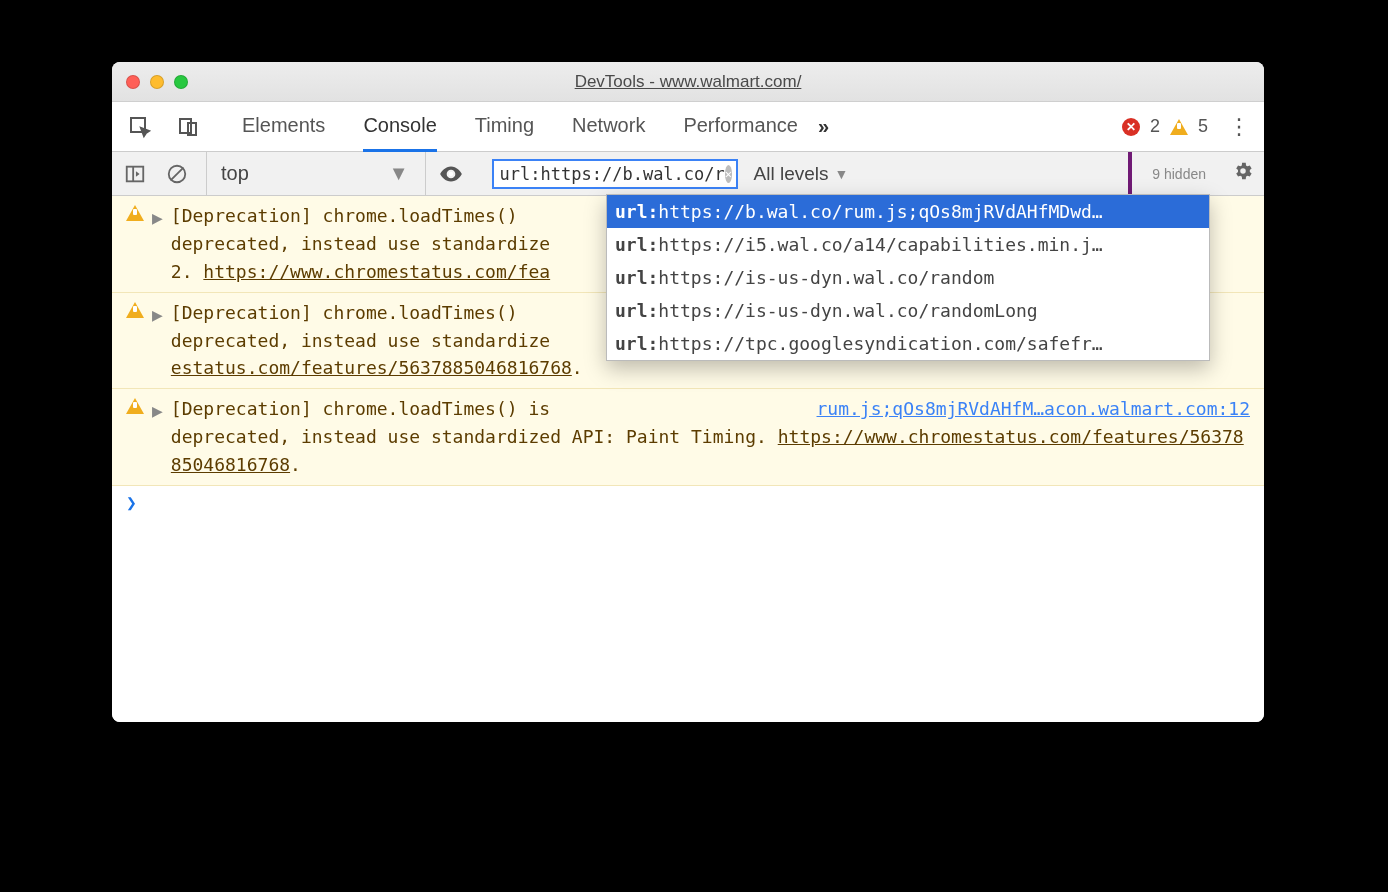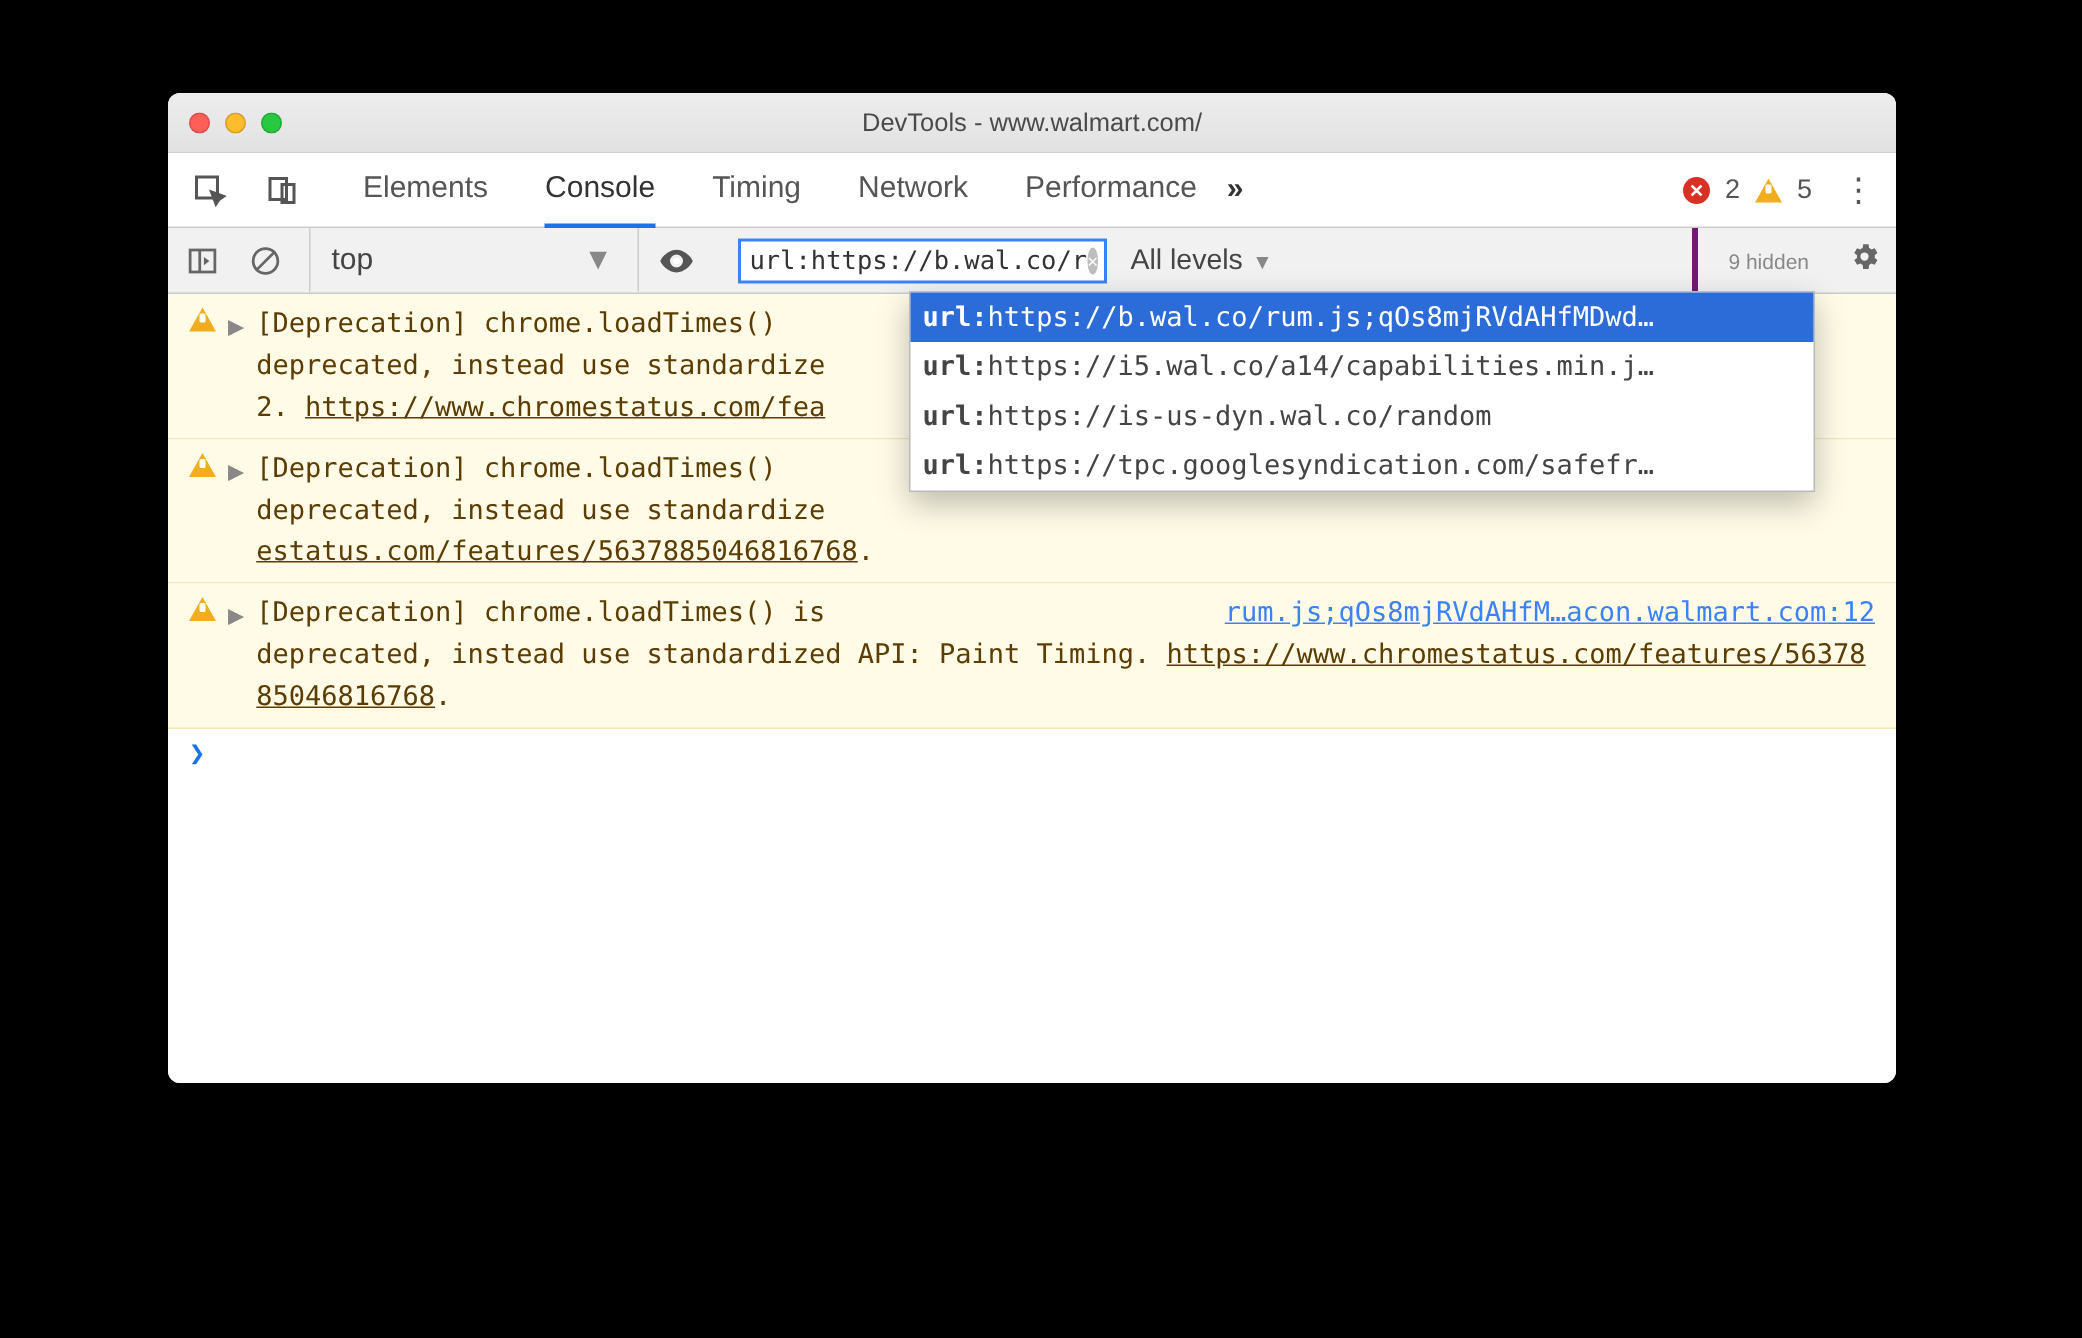--- a/index.html
+++ b/index.html
@@ -31,21 +31,21 @@
     align-items: center;
     position: relative;
   }
   .traffic {
     display: flex; gap: 10px; position: absolute; left: 14px;
   }
   .dot { width: 14px; height: 14px; border-radius: 50%; border: 1px solid rgba(0,0,0,.15);}
   .dot.red { background:#ff5f57;}
   .dot.yellow { background:#febc2e;}
   .dot.green { background:#28c840;}
-  .title { margin: 0 auto; font-size: 17px; color:#4a4a4a; }
+  .title { margin: 0 auto; font-size: 17px; color:#4a4a4a;text-decoration:underline; }
   .tabsbar {
     height: 50px;
     border-bottom: 1px solid #ccc;
     display: flex;
     align-items: center;
     padding: 0 14px;
     gap: 20px;
     color:#555;
   }
   .tabsbar .iconbtn { width: 28px; height: 28px; display:flex;align-items:center;justify-content:center;color:#555;}
@@ -214,20 +214,21 @@
     <div class="gear">
       <svg viewBox="0 0 24 24" fill="#666">
           <path d="M19.4 13a7.5 7.5 0 000-2l2-1.6-2-3.4-2.4.9a7.5 7.5 0 00-1.7-1L15 3h-4l-.3 2.9a7.5 7.5 0 00-1.7 1l-2.4-.9-2 3.4L6.6 11a7.5 7.5 0 000 2l-2 1.6 2 3.4 2.4-.9a7.5 7.5 0 001.7 1L11 21h4l.3-2.9a7.5 7.5 0 001.7-1l2.4.9 2-3.4zM12 15a3 3 0 110-6 3 3 0 010 6z"></path>
         </svg>
     </div>
 
     <div class="dropdown">
       <div class="opt sel"><b>url:</b><span>https://b.wal.co/rum.js;qOs8mjRVdAHfMDwd…</span></div>
       <div class="opt"><b>url:</b><span>https://i5.wal.co/a14/capabilities.min.j…</span></div>
       <div class="opt"><b>url:</b><span>https://is-us-dyn.wal.co/random</span></div>
+      <div class="opt"><b>url:</b><span>https://is-us-dyn.wal.co/randomLong</span></div>
       <div class="opt"><b>url:</b><span>https://tpc.googlesyndication.com/safefr…</span></div>
     </div>
   </div>
 
   <div class="console">
 
     <div class="msg">
       <span class="ico tri"></span>
       <span class="arrow">▶</span>
       <div class="body">

